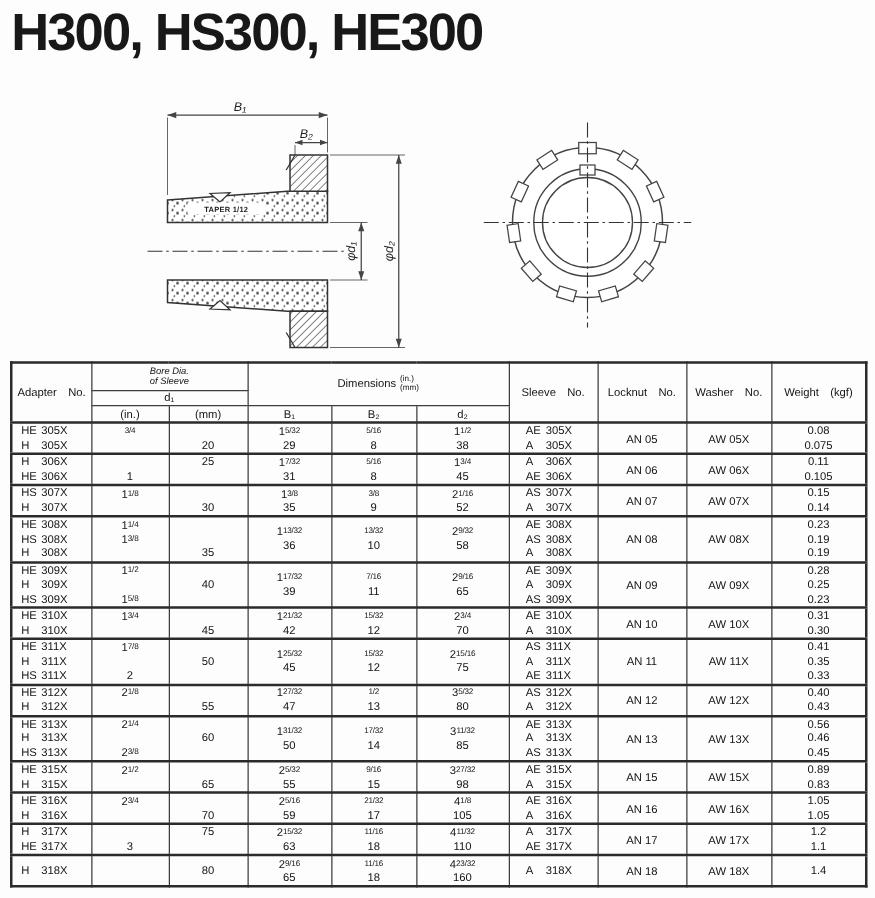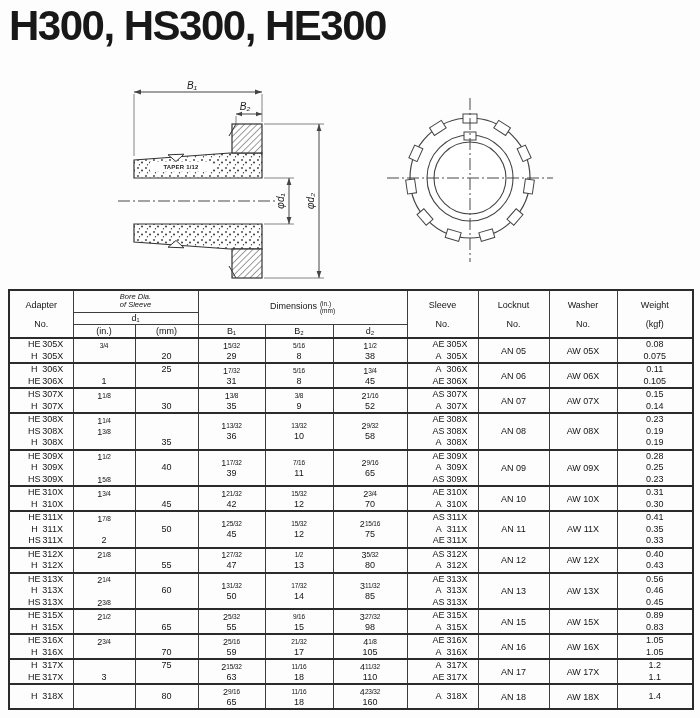--- a/index.html
+++ b/index.html
@@ -16,28 +16,28 @@
   .dimtxt{font-size:10px;font-style:italic;fill:#222}
   .smalltxt{font-size:6px;fill:#222;font-weight:bold;letter-spacing:.2px}
 
   table{position:absolute;left:8px;top:289px;border-collapse:collapse;table-layout:fixed;
         width:684px;border:2px solid #2b2b2b}
   th,td{border:1px solid #3d3d3d;font-size:9px;font-weight:normal;text-align:center;
         vertical-align:middle;padding:0;color:#141414}
   thead th{border-bottom:1px solid #3d3d3d}
   tbody tr{border-top:2px solid #2b2b2b}
   .h1{height:22px}.h2{height:12px}.h3{height:14px}
-  .two{display:flex;flex-direction:column;gap:9px}
+  .two{display:flex;flex-direction:row;justify-content:center;gap:9px}
   .it{font-style:italic;font-size:7.5px;line-height:8.5px}
   .dsym{font-size:9px}
   .units{display:inline-flex;flex-direction:column;font-size:6.5px;line-height:7px;
          margin-left:3px;vertical-align:middle;text-align:left}
   .line{height:11.5px;line-height:11.5px;white-space:nowrap}
   .fr{font-size:6.5px;vertical-align:1.5px;letter-spacing:-.2px}
-  .c-name{text-align:center;padding-left:7px}
+  .c-name{text-align:left;padding-left:7px}
   .c-sleeve{padding-left:13px}
   .pre{display:inline-block;width:16px}
 </style>
 </head>
 <body>
 
 <div class="masthead">
   <div class="title">H300, HS300, HE300</div>
 </div>
 

